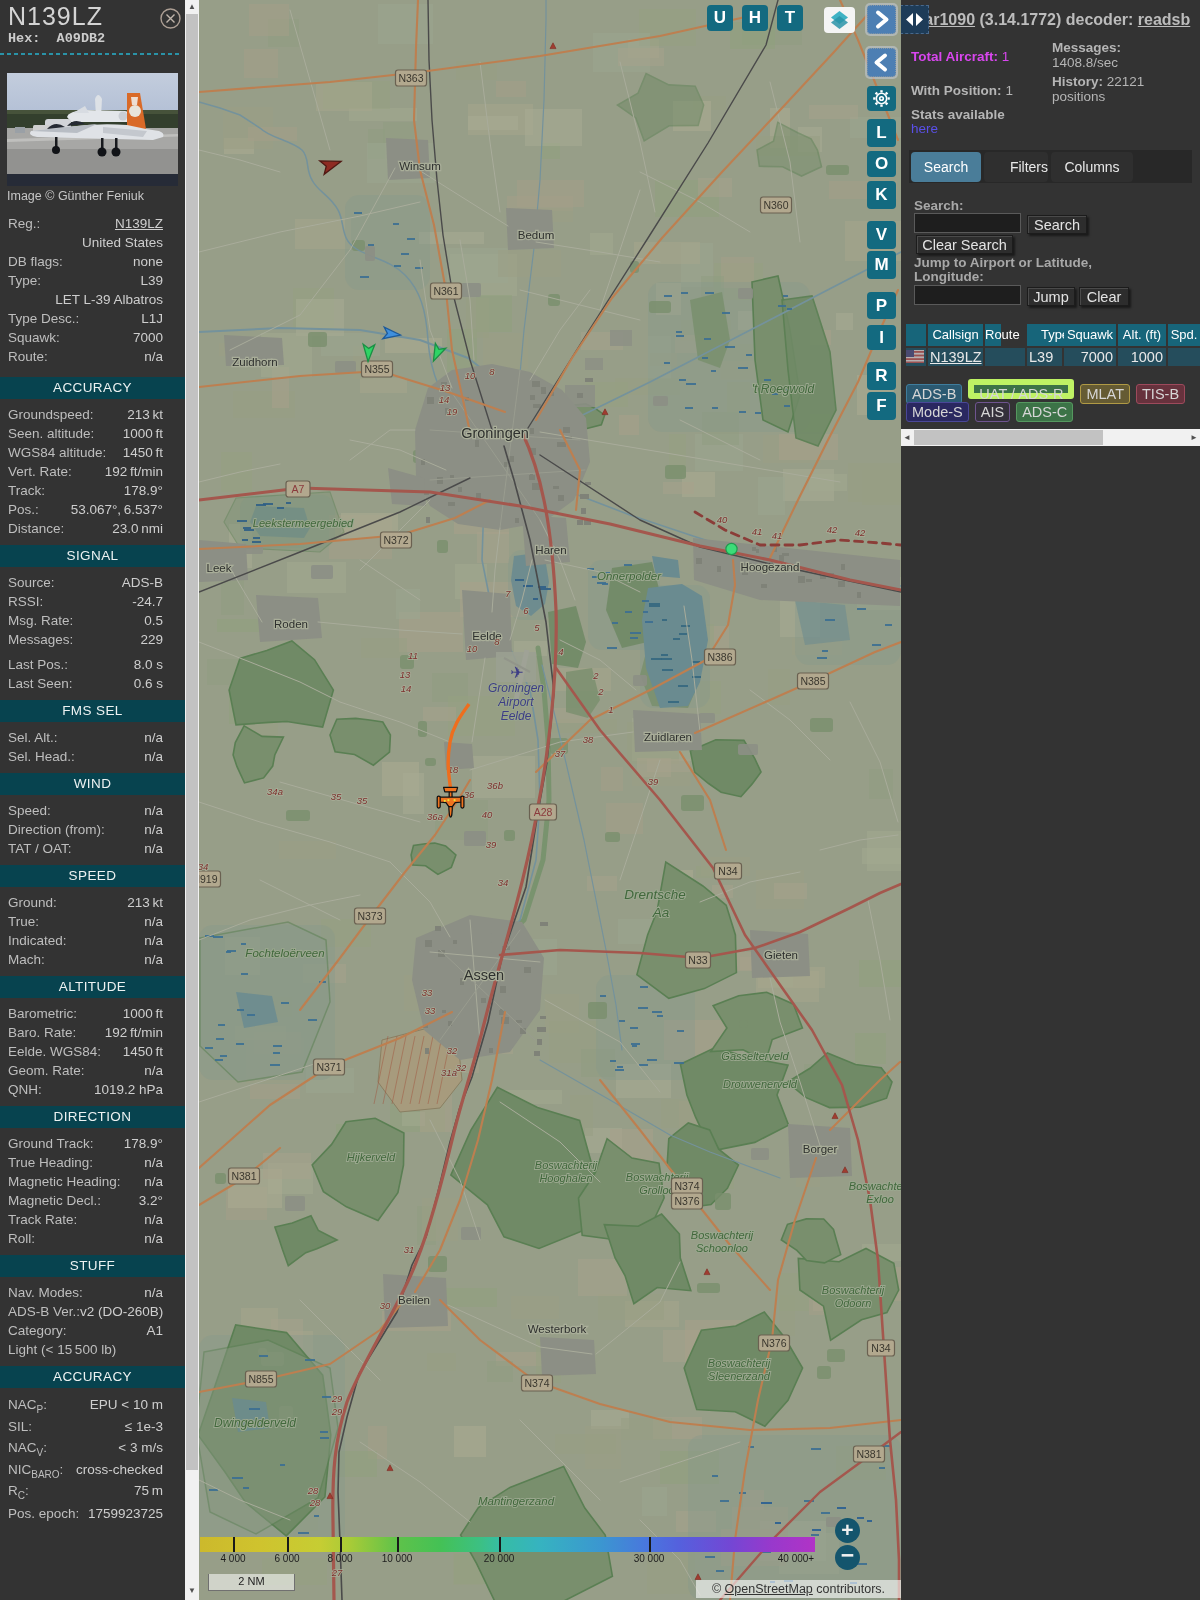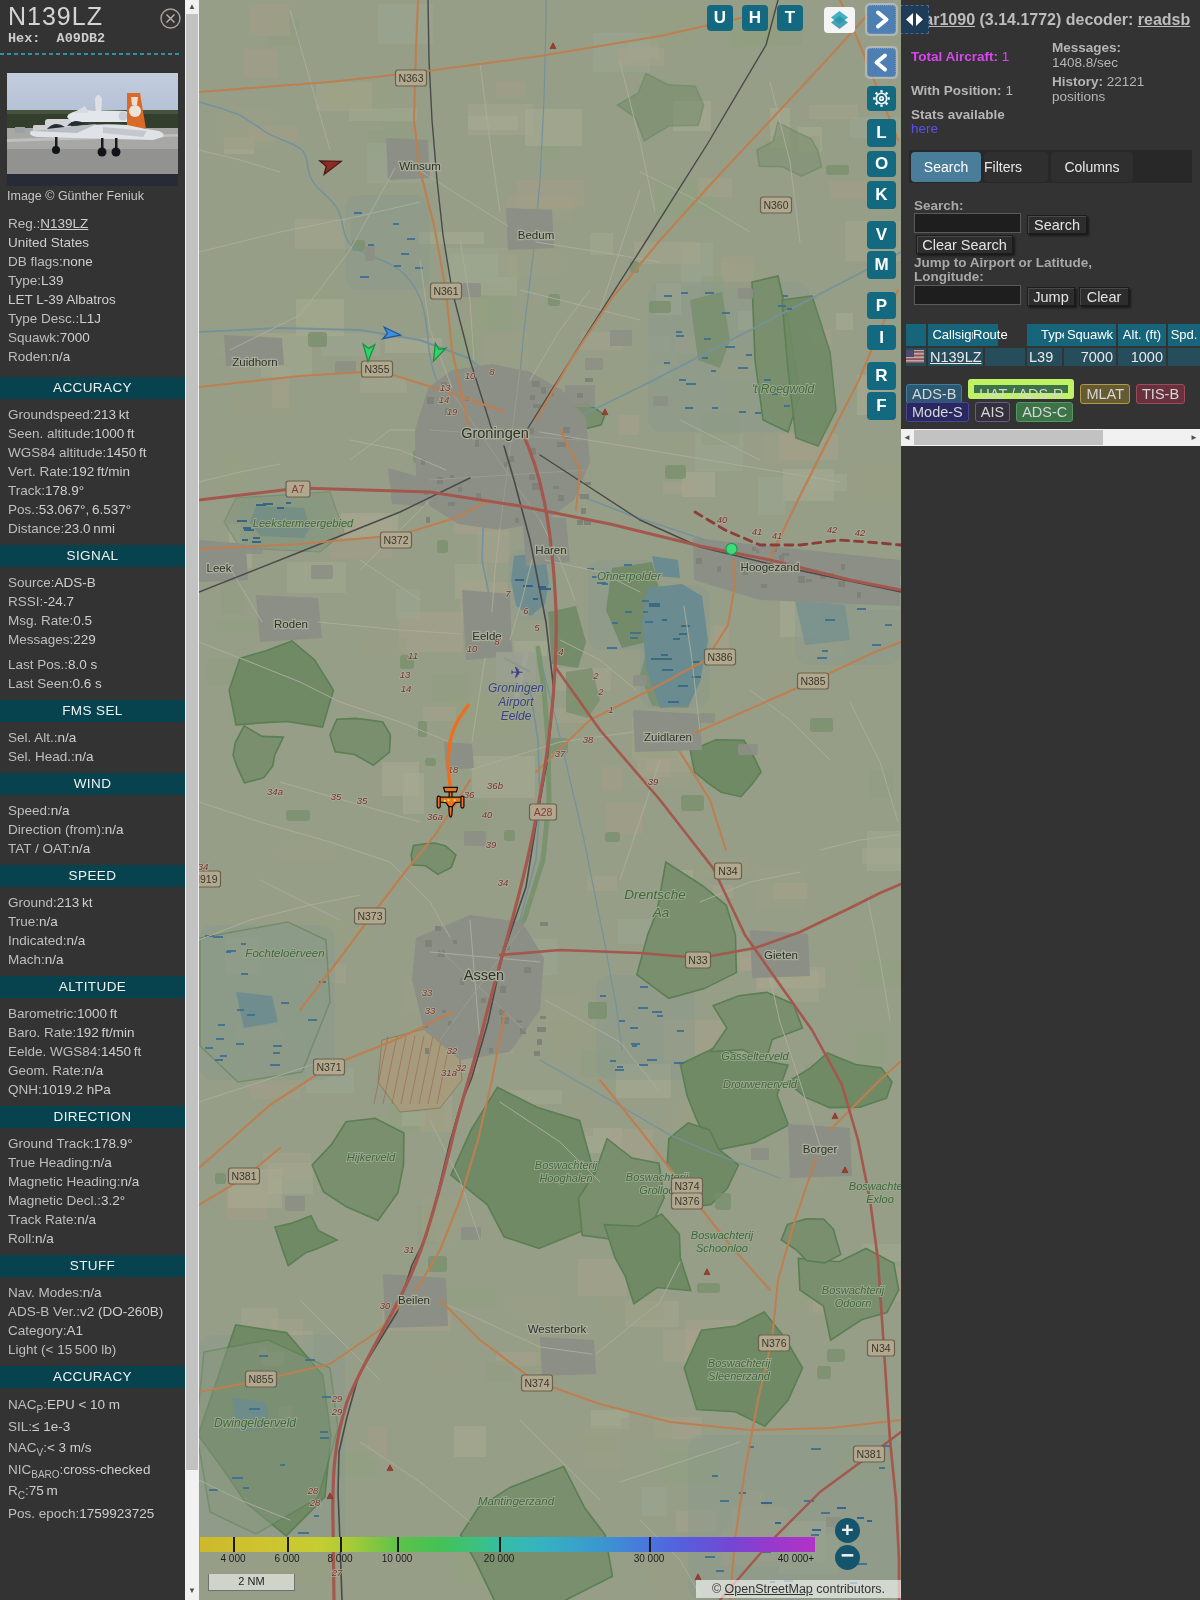--- a/index.html
+++ b/index.html
@@ -1,17 +1,17 @@
 <!DOCTYPE html>
 <html><head><meta charset="utf-8"><style>
 *{margin:0;padding:0;box-sizing:border-box}
 html,body{width:1200px;height:1600px;background:#333;font-family:"Liberation Sans",sans-serif;overflow:hidden}
 #root{position:relative;width:1200px;height:1600px;background:#333;overflow:hidden}
 #sb{position:absolute;left:0;top:0;width:185px;height:1600px;background:#333;color:#c8c8c8;overflow:hidden}
-.row{display:flex;padding:0 22px 0 8px;font-size:13.5px;color:#c4c4c4;white-space:nowrap}
+.row{display:flex;justify-content:space-between;padding:0 22px 0 8px;font-size:13.5px;color:#c4c4c4;white-space:nowrap}
 .row .lb{color:#bebebe}
 .row .vl{color:#cecece;text-align:right}
 .sec{height:22px;line-height:22px;background:#07434f;color:#edf2f2;text-align:center;font-size:13.5px;letter-spacing:0.4px}
 a.u{}
 #sbsc{position:absolute;left:185px;top:0;width:14px;height:1600px;background:#f1f1f1}
 #sbsc .thumb{position:absolute;left:1px;top:14px;width:12px;height:1456px;background:#c2c2c2}
 #map{position:absolute;left:199px;top:0;width:702px;height:1600px;overflow:hidden;background:#9aa189}
 #rp{position:absolute;left:901px;top:0;width:299px;height:1600px;background:#333;color:#b9b9b9;overflow:hidden}
 .chip{display:inline-block;height:20px;line-height:19px;border-radius:3px;padding:0 5px;margin-right:6px;font-size:14.5px;color:#d6d6d6}
 .thd{position:absolute;background:#17657a;color:#fff;font-size:13px;text-align:center;height:22px;line-height:22px}
@@ -1055,21 +1055,21 @@
         </div>
 <div class="row" style="height:19.0px;line-height:19.0px">
           <span class="lb">Type Desc.:</span>
           <span class="vl">L1J</span>
         </div>
 <div class="row" style="height:19.0px;line-height:19.0px">
           <span class="lb">Squawk:</span>
           <span class="vl">7000</span>
         </div>
 <div class="row" style="height:19.0px;line-height:19.0px">
-          <span class="lb">Roden:</span>
+          <span class="lb">Route:</span>
           <span class="vl">n/a</span>
         </div>
 <div class="sec" style="margin:11px 0 6px">ACCURACY</div>
 <div class="row" style="height:19.0px;line-height:19.0px">
           <span class="lb">Groundspeed:</span>
           <span class="vl">213 kt</span>
         </div>
 <div class="row" style="height:19.0px;line-height:19.0px">
           <span class="lb">Seen. altitude:</span>
           <span class="vl">1000 ft</span>
@@ -1261,34 +1261,34 @@
         </svg></div>
       <div style="position:absolute;left:18px;top:11px;font-size:16px;font-weight:bold;color:#bcbcbc;white-space:nowrap"><span style="text-decoration:underline">tar1090</span> (3.14.1772) decoder: <span style="text-decoration:underline">readsb</span></div>
 <div style="position:absolute;left:10px;top:49px;font-size:13.5px;color:#d946ef"><b>Total Aircraft:</b> 1</div>
 <div style="position:absolute;left:10px;top:83px;font-size:13.5px;color:#b5b5b5"><b>With Position:</b> 1</div>
 <div style="position:absolute;left:151px;top:41px;font-size:13.5px;color:#b5b5b5;line-height:14.5px"><b>Messages:</b><br>1408.8/sec</div>
 <div style="position:absolute;left:151px;top:75px;font-size:13.5px;color:#b5b5b5;line-height:14.5px"><b>History:</b> 22121<br>positions</div>
 <div style="position:absolute;left:10px;top:107px;font-size:13.5px;color:#b5b5b5"><b>Stats available</b></div>
 <div style="position:absolute;left:10px;top:121px;font-size:13.5px"><a class="u" style="color:#5a50e8">here</a></div>
 <div style="position:absolute;left:8px;top:150px;width:283px;height:33px;background:#282828"></div>
 <div style="position:absolute;left:10px;top:152px;width:70px;height:30px;background:#4a7d99;border-radius:4px;color:#fff;font-size:14px;text-align:center;line-height:30px">Search</div>
-<div style="position:absolute;left:83px;top:152px;width:64px;height:30px;background:#2f2f2f;border-radius:4px;color:#e8e8e8;font-size:14px;text-align:left;line-height:30px">Filters</div>
+<div style="position:absolute;left:83px;top:152px;width:64px;height:30px;background:#2f2f2f;border-radius:4px;color:#e8e8e8;font-size:14px;text-align:right;line-height:30px">Filters</div>
 <div style="position:absolute;left:150px;top:152px;width:82px;height:30px;background:#2f2f2f;border-radius:4px;color:#e8e8e8;font-size:14px;text-align:center;line-height:30px">Columns</div>
 <div style="position:absolute;left:13px;top:198px;font-size:13.5px;font-weight:bold;color:#a8a8a8">Search:</div>
 <div class="inp" style="left:13px;top:213px;width:107px;height:20px"></div>
 <div class="btn3" style="left:126px;top:215px;width:60px;height:19px;line-height:18px">Search</div>
 <div class="btn3" style="left:15px;top:235px;width:97px;height:19px;line-height:18px">Clear Search</div>
 <div style="position:absolute;left:13px;top:256px;font-size:13.5px;font-weight:bold;color:#a8a8a8;line-height:14px">Jump to Airport or Latitude,<br>Longitude:</div>
 <div class="inp" style="left:13px;top:285px;width:107px;height:20px"></div>
 <div class="btn3" style="left:126px;top:287px;width:48px;height:19px;line-height:18px">Jump</div>
 <div class="btn3" style="left:178px;top:287px;width:50px;height:19px;line-height:18px">Clear</div>
 
 <div class="thd" style="left:5px;top:324px;width:20px">&nbsp;</div>
 <div class="thd" style="left:27px;top:324px;width:55px">Callsign</div>
-<div class="thd" style="left:72px;top:324px;width:25px">Route</div>
+<div class="thd" style="left:84px;top:324px;width:16px">Route</div>
 <div class="thd" style="left:126px;top:324px;width:56px">Type</div>
 <div class="thd" style="left:163px;top:324px;width:52px">Squawk</div>
 <div class="thd" style="left:217px;top:324px;width:48px">Alt. (ft)</div>
 <div class="thd" style="left:267px;top:324px;width:32px">Spd.</div>
 
 <div class="tcel" style="left:5px;top:348px;width:20px">
 <svg width="18" height="13" viewBox="0 0 18 13" style="margin-top:2px">
           <rect width="18" height="13" fill="#b5aeb0"></rect>
           <rect width="18" height="1.8" y="1" fill="#9a5050"></rect>
           <rect width="18" height="1.8" y="4.6" fill="#9a5050"></rect>

